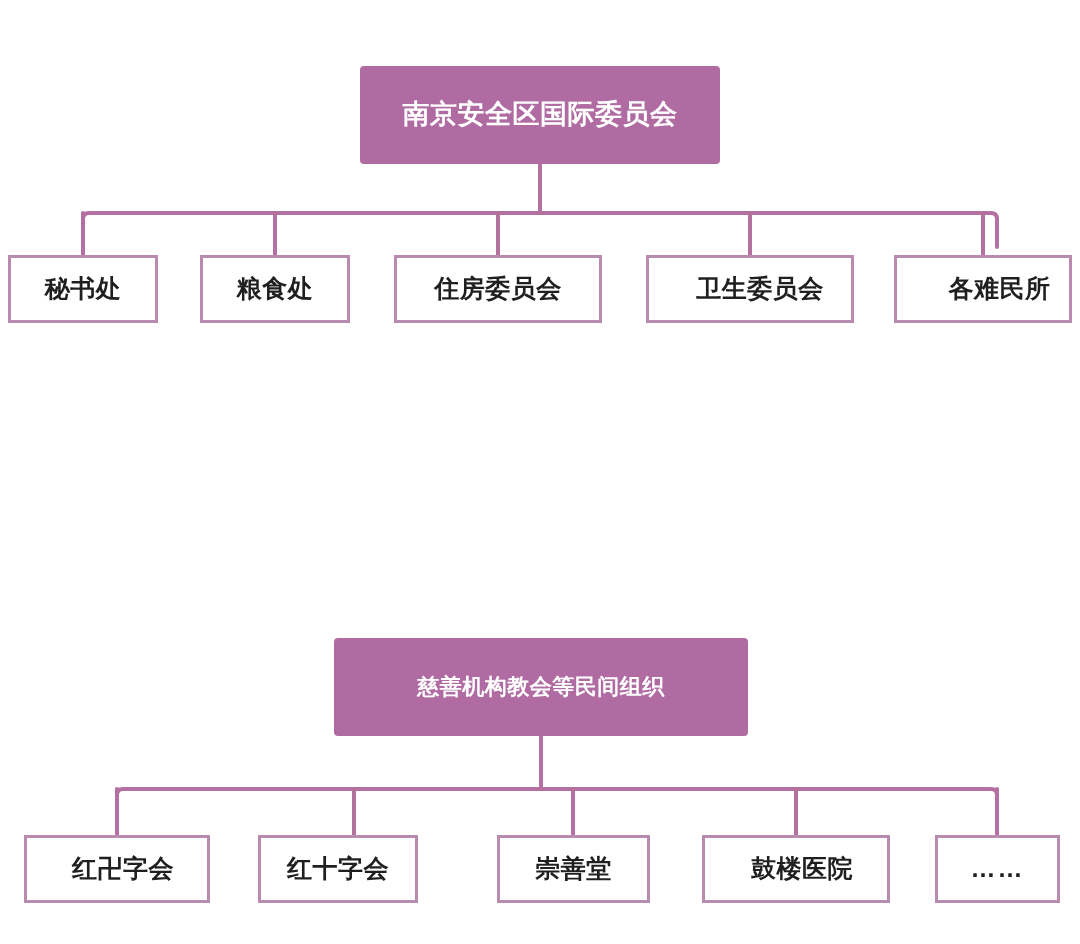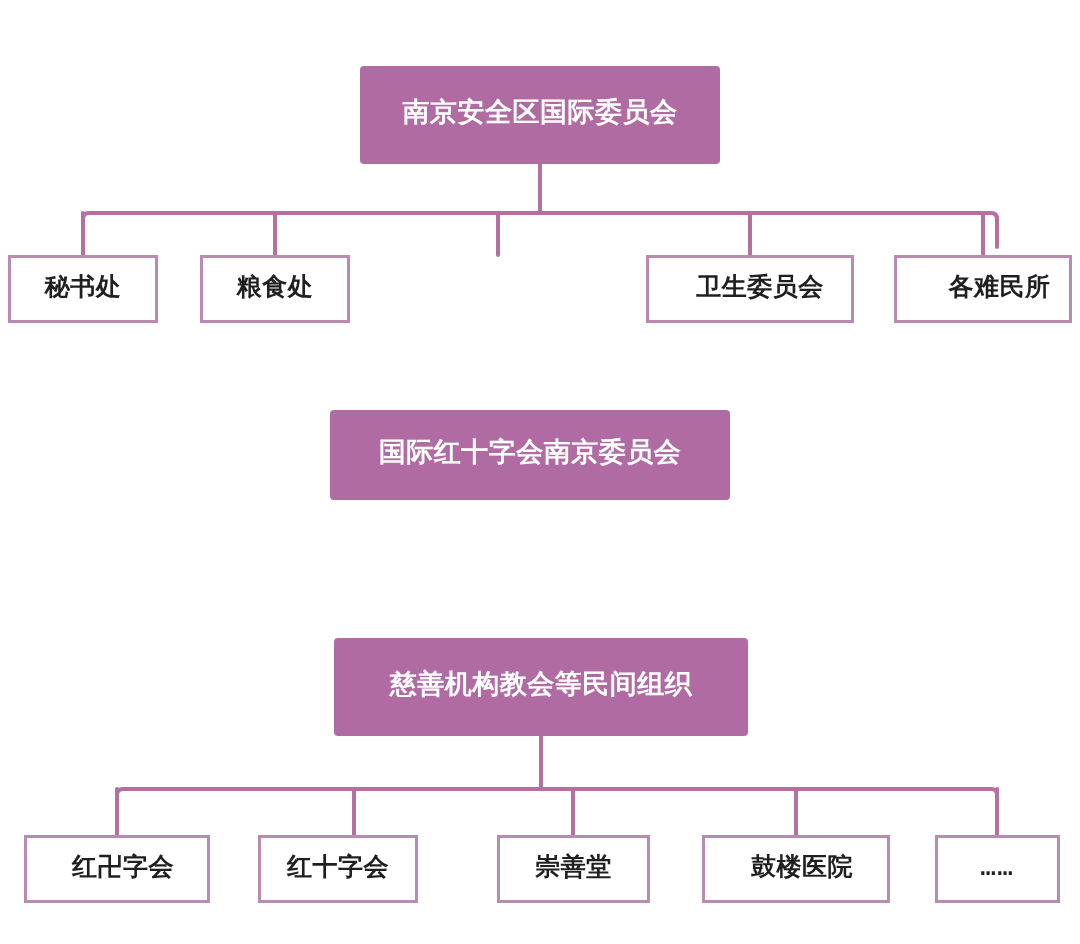--- a/index.html
+++ b/index.html
@@ -41,21 +41,20 @@
 
   
   .node {
     position: absolute;
     box-sizing: border-box;
     display: flex;
     align-items: center;
     justify-content: center;
     text-align: center;
     line-height: 1.1;
-    font-family: Liberation Mono, monospace;
   }
 
   .node.filled {
     background: #b06ba2;
     color: #ffffff;
     border-radius: 4px;
     font-weight: bold;
     letter-spacing: 0.5px;
   }
 
@@ -76,21 +75,21 @@
   #node-root        { left: 360px; top: 66px;  width: 360px; height: 98px;  font-size: 27px; }
 
   #node-secretariat { left: 8px;   top: 255px; width: 150px; height: 68px;  font-size: 25px; }
   #node-food        { left: 200px; top: 255px; width: 150px; height: 68px;  font-size: 25px; }
   #node-housing     { left: 394px; top: 255px; width: 208px; height: 68px;  font-size: 25px; }
   #node-health      { left: 646px; top: 255px; width: 208px; height: 68px;  font-size: 25px; padding-left: 20px; }
   #node-refuge      { left: 894px; top: 255px; width: 178px; height: 68px;  font-size: 25px; padding-left: 33px; }
 
   #node-redcross-nj { left: 330px; top: 410px; width: 400px; height: 90px;  font-size: 27px; }
 
-  #node-charity     { left: 334px; top: 638px; width: 414px; height: 98px;  font-size: 27px; }
+  #node-charity     { left: 334px; top: 638px; width: 414px; height: 98px;  font-size: 22px; }
 
   #node-swastika    { left: 24px;  top: 835px; width: 186px; height: 68px;  font-size: 25px; padding-left: 12px; }
   #node-redcross    { left: 258px; top: 835px; width: 160px; height: 68px;  font-size: 25px; }
   #node-chongshan   { left: 497px; top: 835px; width: 153px; height: 68px;  font-size: 25px; justify-content: center; }
   #node-gulou       { left: 702px; top: 835px; width: 188px; height: 68px;  font-size: 25px; padding-left: 12px; }
   #node-more        { left: 935px; top: 835px; width: 125px; height: 68px;  font-size: 25px; letter-spacing: 2px; }
 </style>
 </head>
 <body>
 
@@ -122,32 +121,32 @@
   </div>
 
   <div class="node outlined" id="node-secretariat">
     <span class="node-label">秘书处</span>
   </div>
 
   <div class="node outlined" id="node-food">
     <span class="node-label">粮食处</span>
   </div>
 
+  <div class="node outlined" id="node-housing">
+    <span class="node-label">住房委员会</span>
+  </div>
 
   <div class="node outlined" id="node-health">
     <span class="node-label">卫生委员会</span>
   </div>
 
   <div class="node outlined" id="node-refuge">
     <span class="node-label">各难民所</span>
   </div>
 
-  <div class="node filled" id="node-redcross-nj">
-    <span class="node-label">国际红十字会南京委员会</span>
-  </div>
 
   <div class="node filled" id="node-charity">
     <span class="node-label">慈善机构教会等民间组织</span>
   </div>
 
   <div class="node outlined" id="node-swastika">
     <span class="node-label">红卍字会</span>
   </div>
 
   <div class="node outlined" id="node-redcross">

